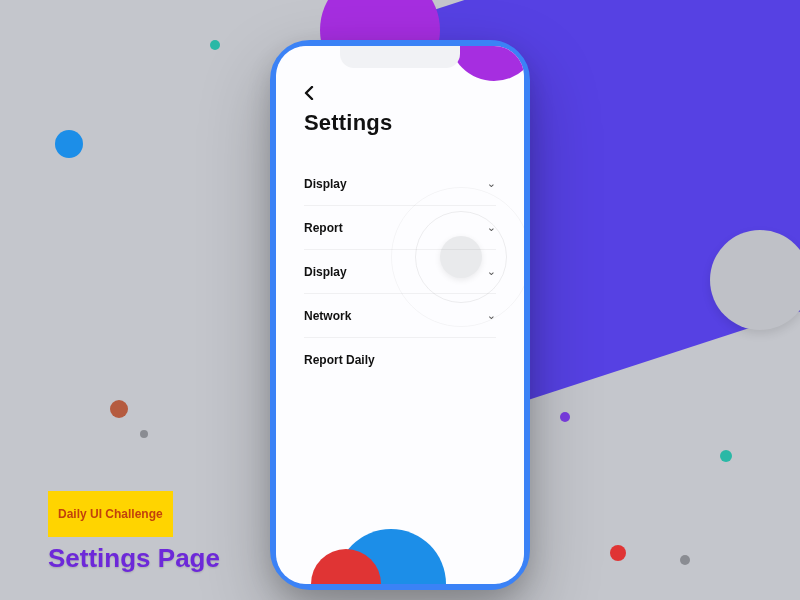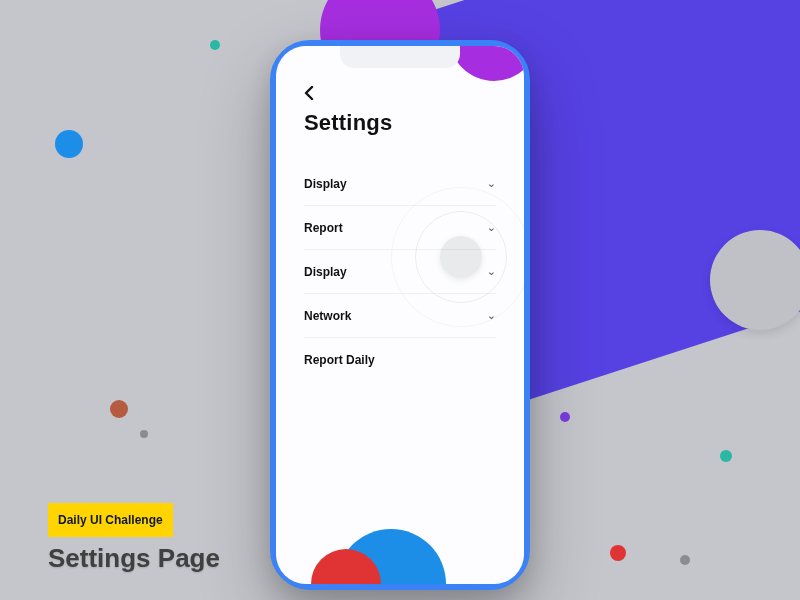--- a/index.html
+++ b/index.html
@@ -98,27 +98,27 @@
 
   
   .footer {
     position: absolute;
     left: 48px;
     bottom: 26px;
   }
   .badge {
     display: inline-block;
     background: #ffd400;
-    color: #0f172a;
+    color: #c2410c;
     font-size: 12px;
     font-weight: 700;
-    padding: 10px 10px;
+    padding: 16px 10px;
   }
   .caption {
-    color: #404040;
+    color: #6d28d9;
     font-size: 26px;
     font-weight: 800;
     margin-top: 6px;
     text-shadow: 0 1px 2px rgba(0,0,0,0.15);
   }
 </style>
 </head>
 <body>
 
 <div class="bg-diagonal"></div>

